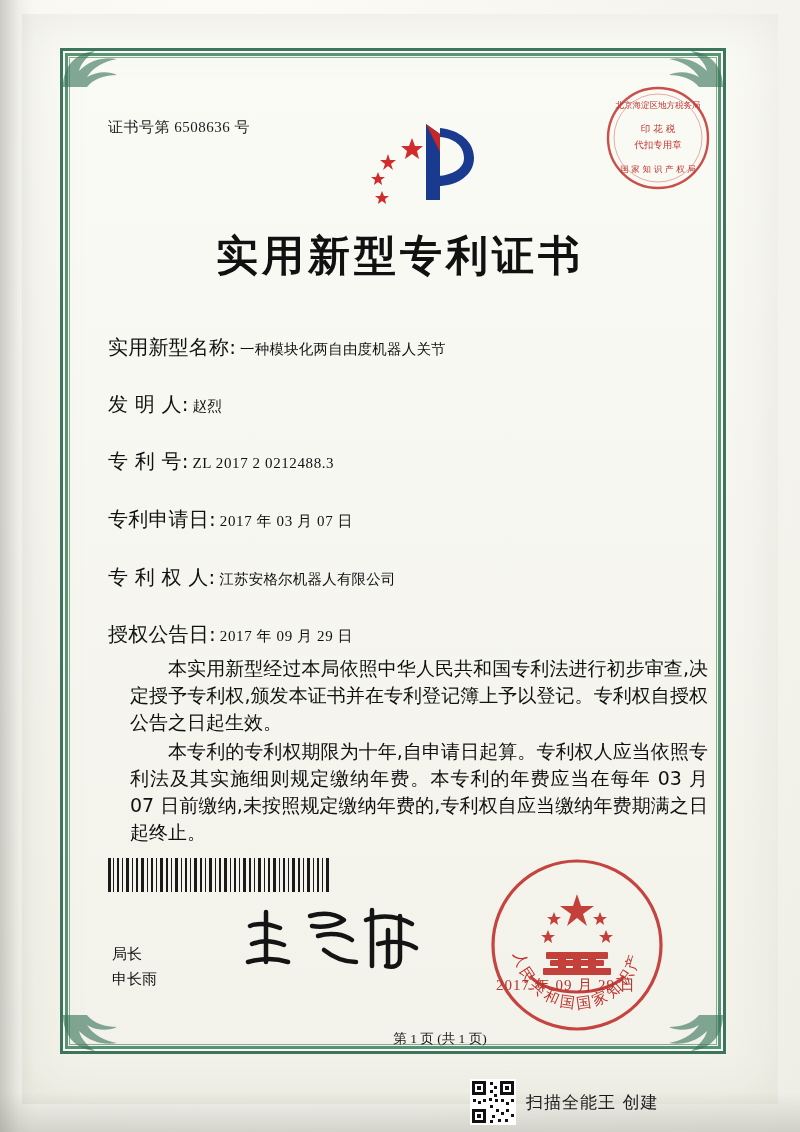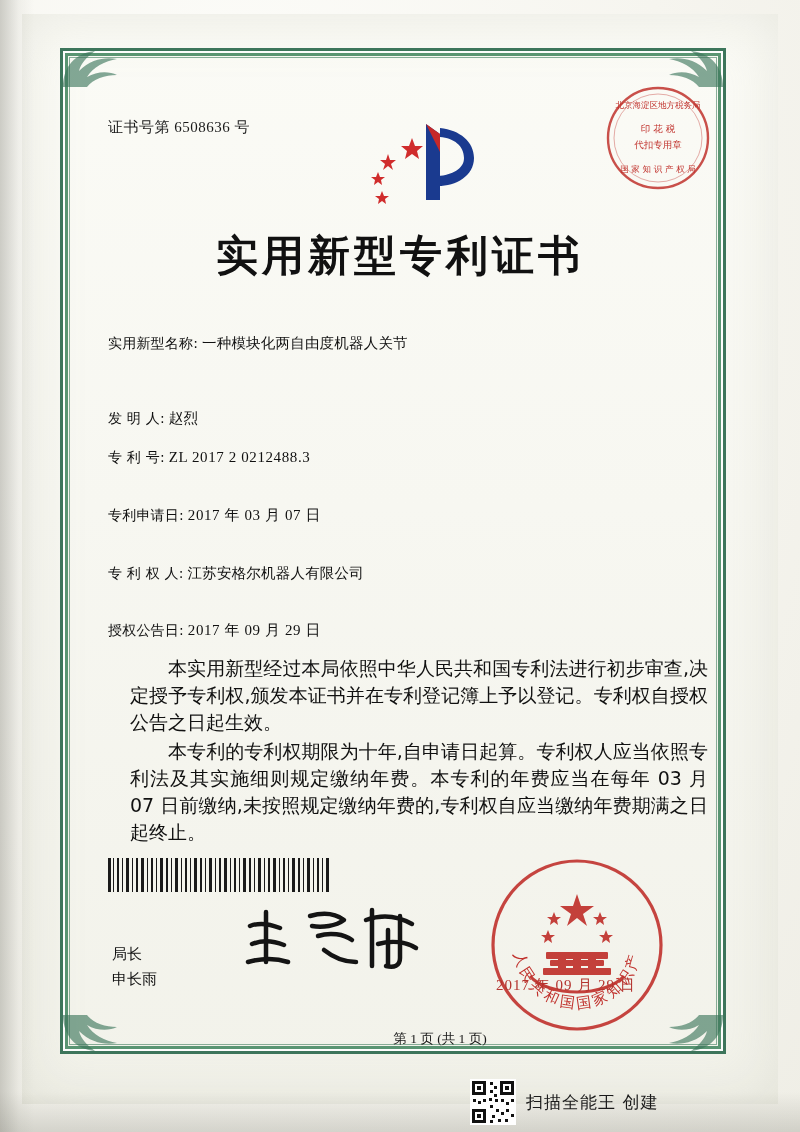--- a/index.html
+++ b/index.html
@@ -113,36 +113,36 @@
   .field-row {
     position: absolute;
     left: 108px;
     font-size: 15.5px;
     color: #111;
     white-space: nowrap;
     font-family: "Liberation Serif", serif;
   }
   .field-label {
     font-family: "DejaVu Sans", sans-serif;
-    font-size: 14px;
+    font-size: 20px;
     letter-spacing: 0.2px;
   }
   .field-value {
     font-family: "DejaVu Sans", sans-serif;
     font-size: 14.5px;
     letter-spacing: 0.2px;
   }
   .field-value.mono {
     font-family: "Liberation Serif", serif;
     font-size: 15px;
     letter-spacing: 0.6px;
   }
 
   #row-name   { top: 334px; }
-  #row-inventor { top: 409px; }
+  #row-inventor { top: 391px; }
   #row-patentno { top: 448px; }
   #row-appdate { top: 506px; }
   #row-holder { top: 564px; }
   #row-grantdate { top: 621px; }
 
   
   #cert-body {
     position: absolute;
     left: 106px; top: 655px;
     width: 578px;

